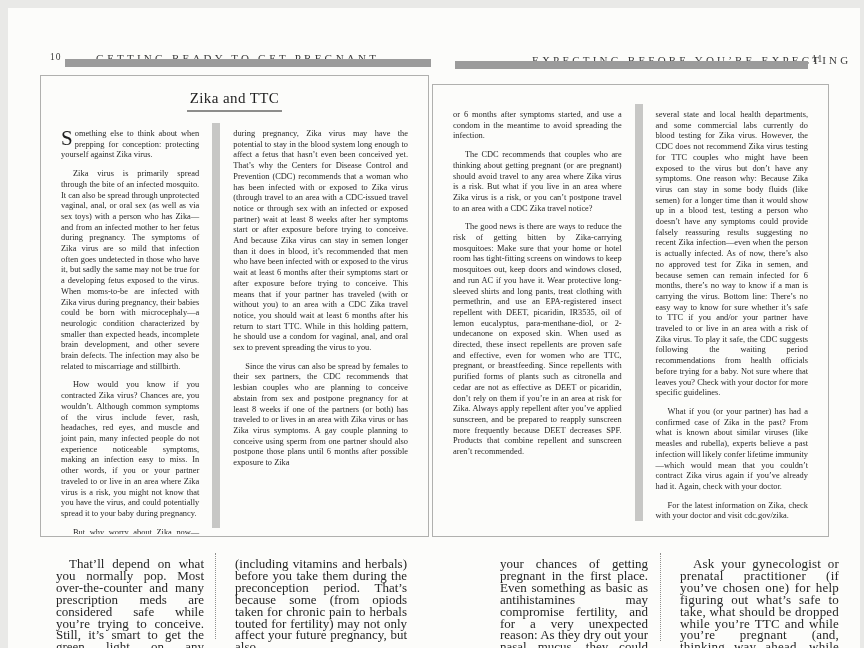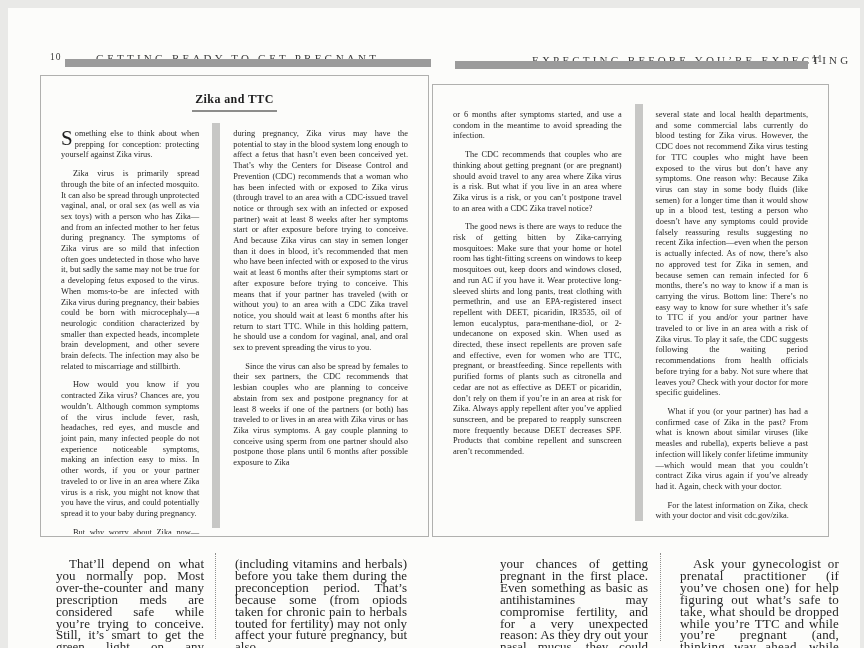--- a/index.html
+++ b/index.html
@@ -36,22 +36,22 @@
     position:absolute;
     border:1px solid #b0b0ae;
     background:#fcfcfa;
   }
   .box-left  { left:32px;  top:67px; width:389px; height:462px; }
   .box-right { left:424px; top:76px; width:397px; height:453px; }
 
   .box-title-wrap { text-align:center; padding-top:9px; height:37px; }
   .box-title {
     display:inline-block;
-    font-size:12px;
-    font-weight:bold;
+    font-size:15px;
+    font-weight:normal;
     letter-spacing:0.4px;
     color:#1e1e1e;
     border-bottom:2px solid #8d8d8b;
     padding:0 3px 3px;
   }
   .box-cols { display:flex; padding:0 8px; }
   .box-left  .box-cols { margin-top:4px;  height:413px; }
   .box-right .box-cols { padding-top:13px; height:438px; }
   .col { overflow:hidden; }
   .col-1 { width:160px; }

